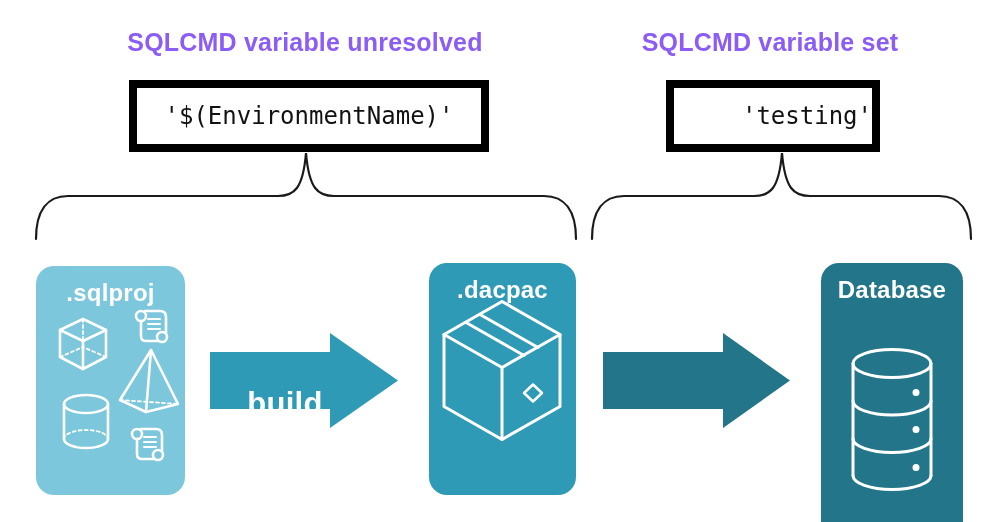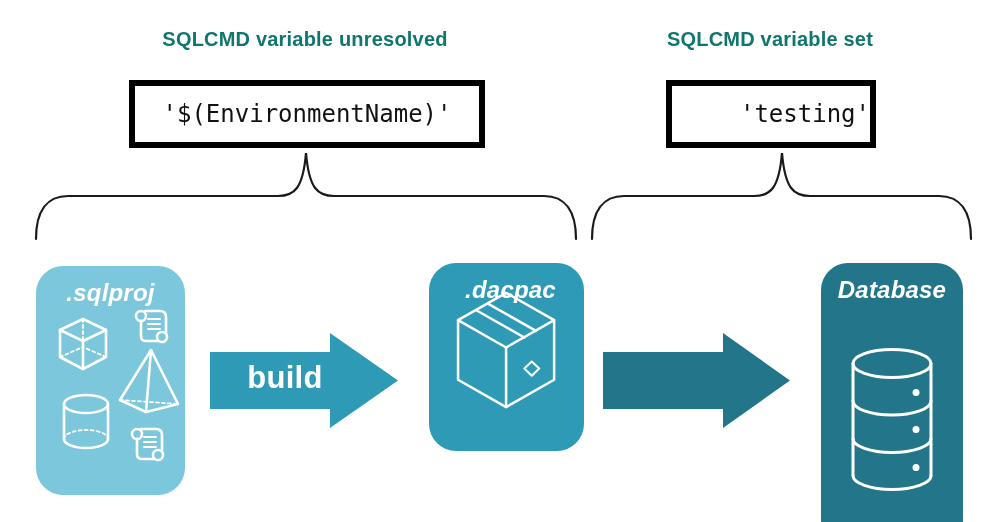--- a/index.html
+++ b/index.html
@@ -1,52 +1,52 @@
 <!DOCTYPE html>
 <html><head>
 <meta charset="utf-8">
 <style>
   html,body{margin:0;padding:0;background:#ffffff;}
   .canvas{
     position:relative;width:1000px;height:522px;background:#ffffff;
     font-family:"Liberation Sans",sans-serif;overflow:hidden;
   }
   .heading{
-    position:absolute;font-weight:700;font-size:20px;color:#0f766e;
+    position:absolute;font-weight:700;font-size:25px;color:#8b5cf6;
     text-align:center;letter-spacing:0.2px;
   }
   .heading.left{left:60px;top:28px;width:490px;}
   .heading.right{left:610px;top:28px;width:320px;}
   .codebox{
-    position:absolute;border:6px solid #000000;background:#ffffff;
+    position:absolute;border:8px solid #000000;background:#ffffff;
     display:flex;align-items:center;justify-content:center;
     font-family:"DejaVu Sans Mono",monospace;font-size:24px;color:#111111;
   }
   .codebox.left{left:129px;top:80px;width:344px;height:56px;}
   .codebox.right{left:666px;top:80px;width:198px;height:56px;justify-content:flex-end;}
   .overlay{position:absolute;left:0;top:0;width:1000px;height:522px;}
   .card{
-    position:absolute;border-radius:27px;font-style:italic;
+    position:absolute;border-radius:18px;
   }
   .card .card-label{
     text-align:center;color:#ffffff;font-weight:700;font-size:24px;
     padding-top:13px;letter-spacing:0.2px;
   }
   .card.sqlproj{left:36px;top:266px;width:149px;height:229px;background:#7cc7db;}
-  .card.dacpac{left:429px;top:263px;width:147px;height:188px;background:#2f9ab6;padding-left:8px;}
+  .card.dacpac{left:429px;top:263px;width:147px;height:232px;background:#2f9ab6;}
   .card.database{left:821px;top:263px;width:142px;height:284px;background:#23758a;}
   .card svg.card-icon{position:absolute;left:0;top:0;width:100%;height:100%;}
   .arrow-svg{position:absolute;width:200px;height:102px;top:330px;}
   .arrow-svg.build{left:205px;}
   .arrow-svg.deploy{left:598px;}
   .arrow-label{
     position:absolute;top:360px;width:160px;text-align:center;
     color:#ffffff;font-weight:700;font-size:31px;letter-spacing:0.3px;
   }
-  .arrow-label.build{left:205px;}
+  .arrow-label.build{left:205px;margin-top:26px;}
   .arrow-label.deploy{left:599px;}
   .brace{stroke:#1a1a1a;stroke-width:2.2;fill:none;stroke-linecap:round;}
   .icon-stroke{stroke:#ffffff;fill:none;stroke-linecap:round;stroke-linejoin:round;}
 </style>
 </head>
 <body>
 
 <div class="canvas">
 
   <div class="heading left">SQLCMD variable unresolved</div>

